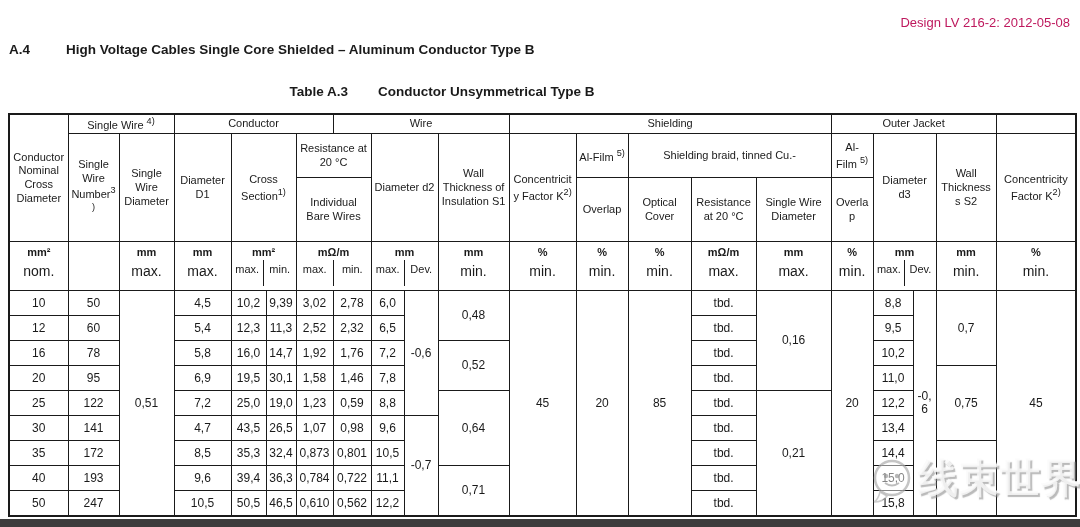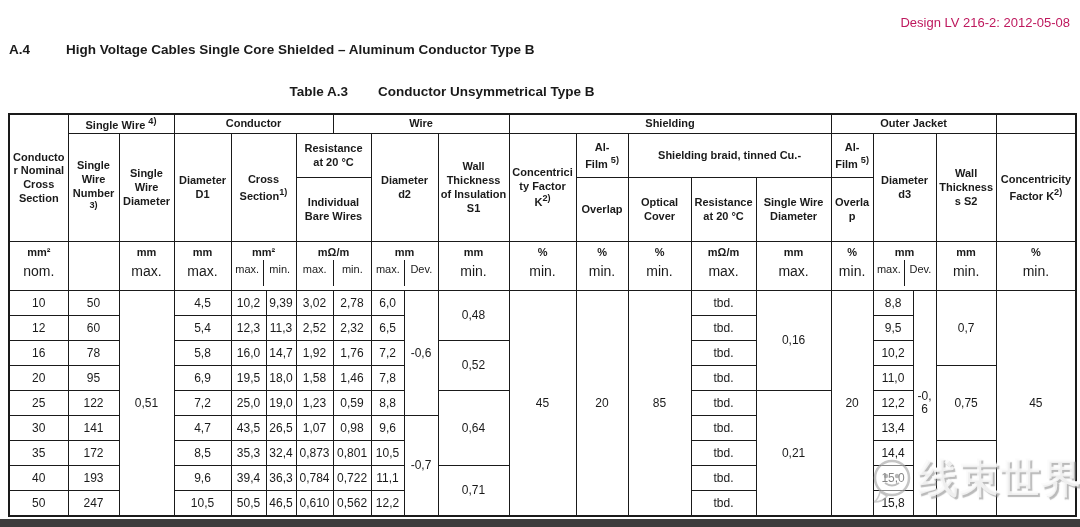--- a/index.html
+++ b/index.html
@@ -18,21 +18,21 @@
     position:absolute; left:8px; top:113px; width:1067px;
     border-collapse:collapse; table-layout:fixed;
     border:2px solid #1a1a1a;
   }
   th, td {
     border:1px solid #1a1a1a;
     text-align:center; vertical-align:middle;
     padding:1px 2px;
     overflow-wrap:break-word;
   }
-  th { font-size:11px; font-weight:bold; line-height:1.25;text-align:center; }
+  th { font-size:11px; font-weight:normal; line-height:1.25;text-align:center; }
   tr.h-grp  { height:18px; }
   tr.h-mid  { height:44px; }
   tr.h-leaf { height:64px; }
   tr.units-row { height:49px; }
   tr.data-row  { height:25px; }
   td.data { font-size:12px; line-height:1.1; }
   td.brk  { word-break:break-all; }
   td.unit-cell { padding:0; vertical-align:top; }
   .u   { font-size:11px; font-weight:bold; padding-top:4px; }
   .lim1{ font-size:14px; padding-top:5px; }
@@ -86,21 +86,21 @@
       <col style="width:75px">
     <col style="width:42px">
       <col style="width:40px">
       <col style="width:23px">
       <col style="width:60px">
     <col style="width:80px">
   </colgroup>
 
   <tbody>
       <tr class="h-grp">
-    <th rowspan="3">Conductor Nominal Cross Section</th>
+    <th rowspan="3">Conductor Nominal Cross Diameter</th>
     <th colspan="2"><span>Single Wire</span>&nbsp;<sup>4)</sup></th>
     <th colspan="4">Conductor</th>
     <th colspan="4">Wire</th>
     <th colspan="5">Shielding</th>
     <th colspan="4">Outer Jacket</th>
   </tr>
 
   <tr class="h-mid">
     <th rowspan="2"><span>Single Wire Number</span><sup>3)</sup></th>
     <th rowspan="2">Single Wire Diameter</th>
@@ -260,21 +260,21 @@
     <td class="data">7,2</td>
     <td class="data" rowspan="2">0,52</td>
     <td class="data">tbd.</td>
     <td class="data">10,2</td>
   </tr>
   <tr class="data-row">
     <td class="data">20</td>
     <td class="data">95</td>
     <td class="data">6,9</td>
     <td class="data">19,5</td>
-    <td class="data brk">18,0</td>
+    <td class="data brk">30,1</td>
     <td class="data brk">1,58</td>
     <td class="data brk">1,46</td>
     <td class="data">7,8</td>
     <td class="data">tbd.</td>
     <td class="data">11,0</td>
     <td class="data" rowspan="3">0,75</td>
   </tr>
   <tr class="data-row">
     <td class="data">25</td>
     <td class="data">122</td>

